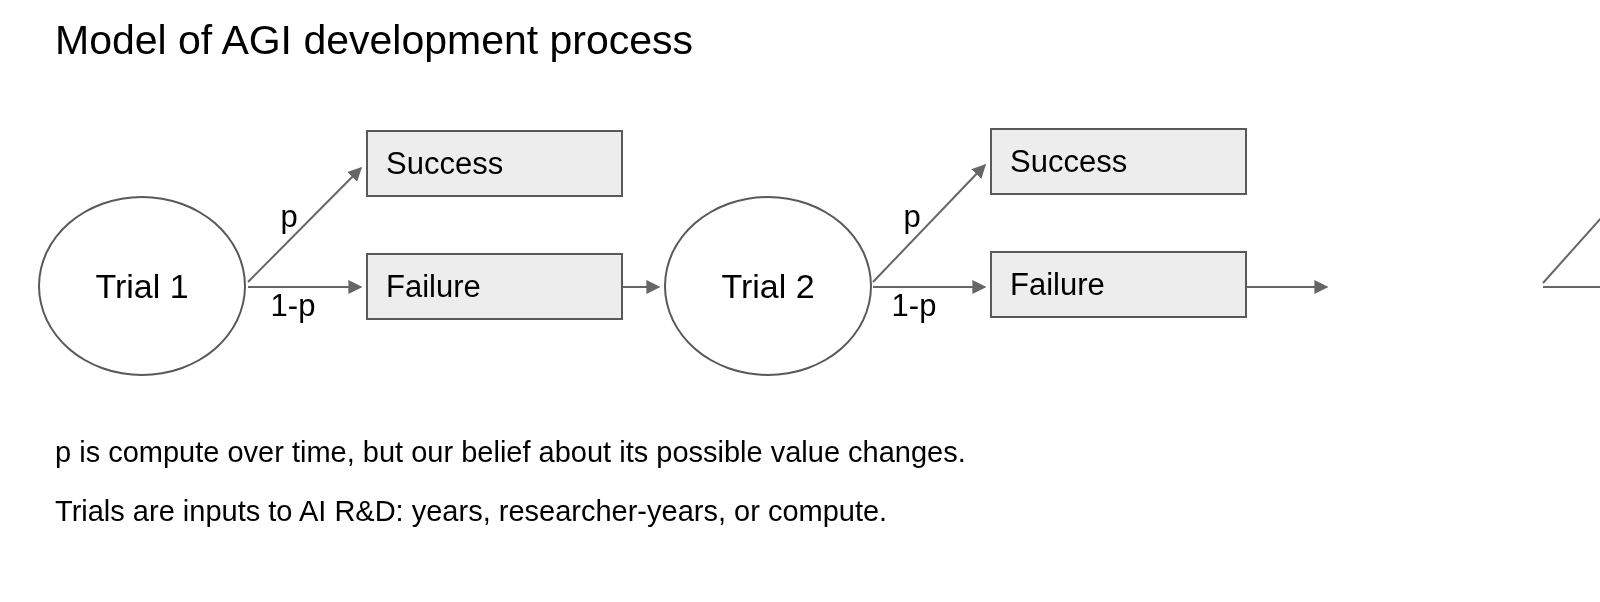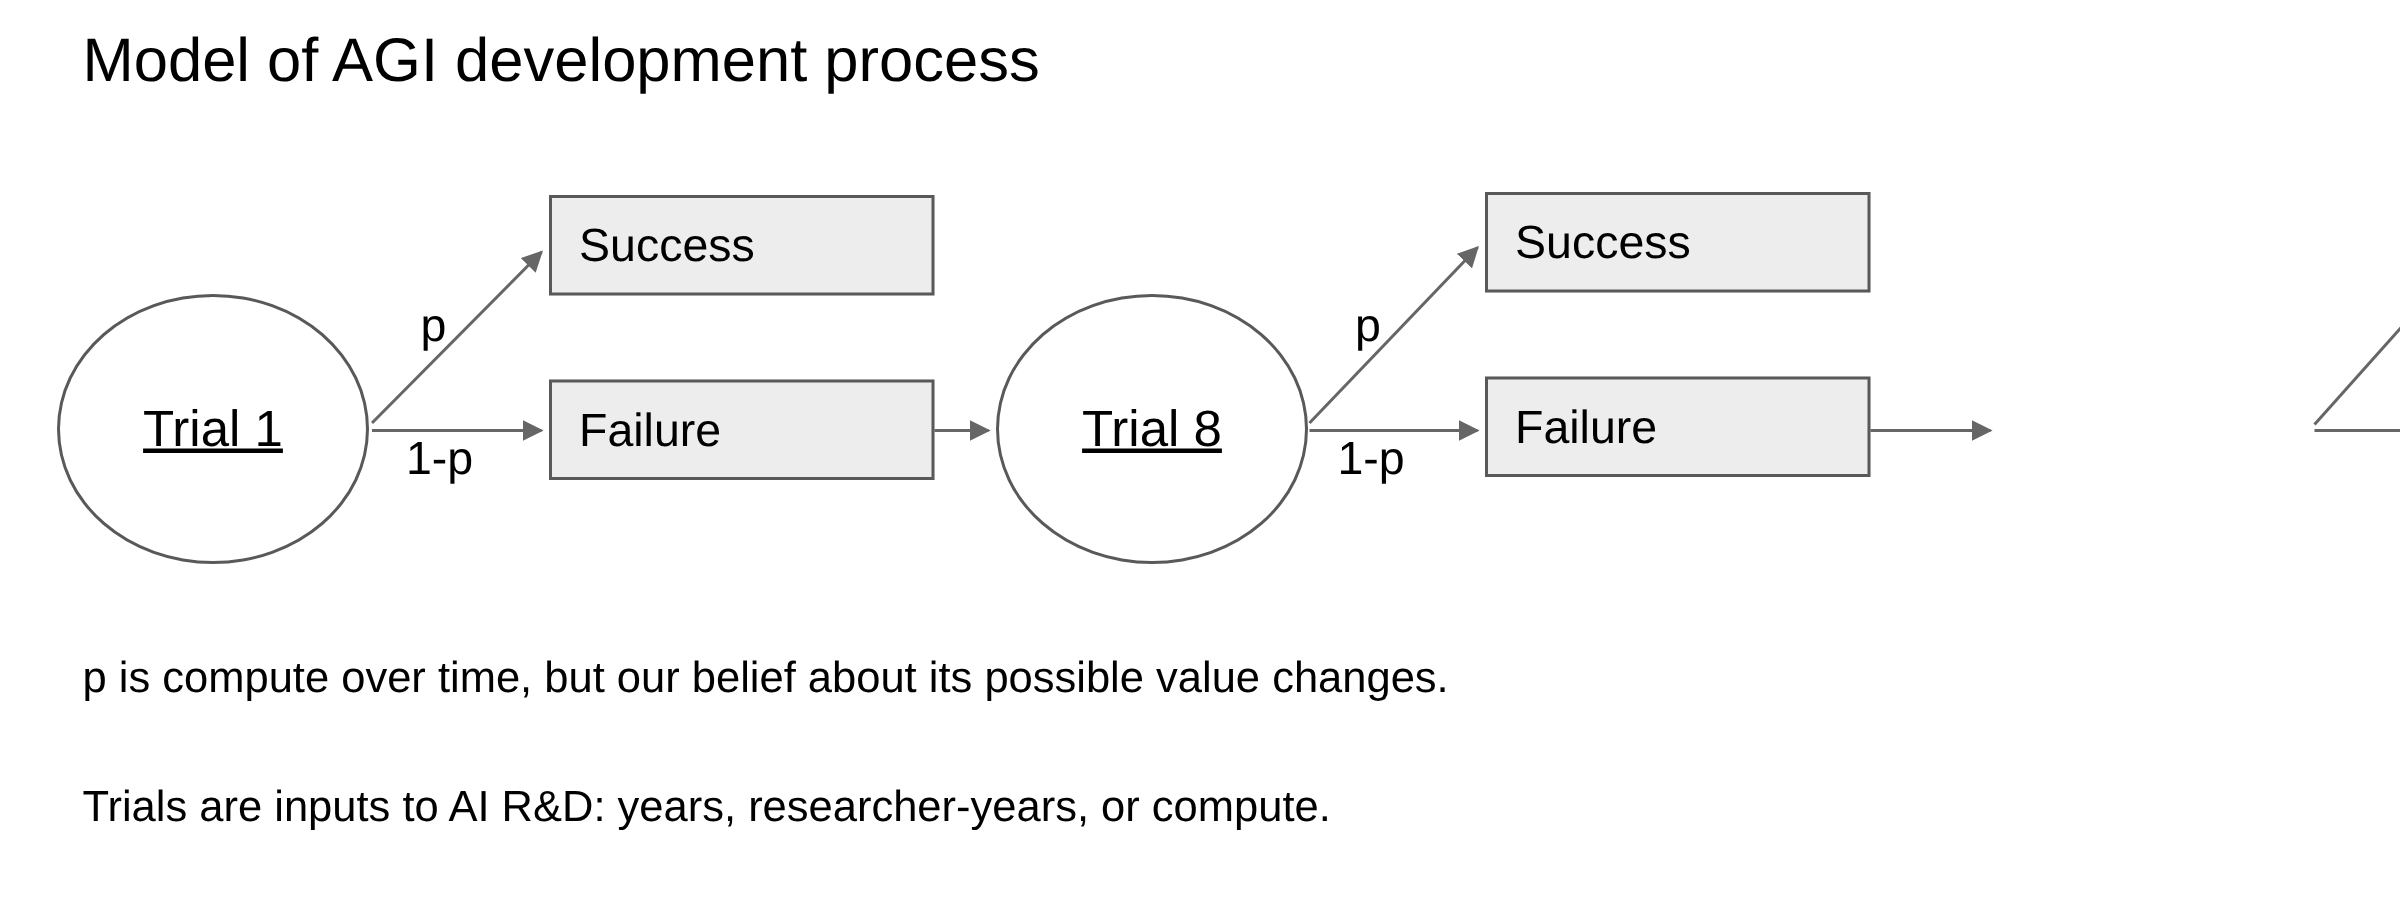--- a/index.html
+++ b/index.html
@@ -26,21 +26,20 @@
   }
   .arrow-layer{position:absolute;left:0;top:0;width:1600px;height:602px;pointer-events:none;}
   .arrow-layer line{stroke:var(--arrow);stroke-width:2;}
   #arrowhead path{fill:var(--arrow);}
   .trial-circle{
     position:absolute;width:208px;height:180px;
     border:2px solid var(--circle-border);border-radius:50%;
     background:var(--bg);
     display:flex;align-items:center;justify-content:center;
     font-size:34px;
-    text-decoration:underline;
   }
   .trial-1{left:38px;top:196px;}
   .trial-2{left:664px;top:196px;}
   .trial-3{left:1332px;top:196px;}
   .outcome-box{
     position:absolute;width:257px;height:67px;
     border:2px solid var(--box-border);
     background:var(--box-fill);
     display:flex;align-items:center;
     padding-left:18px;
@@ -56,21 +55,21 @@
   }
   .p-1{left:289px;top:217px;}
   .q-1{left:293px;top:306px;}
   .p-2{left:912px;top:217px;}
   .q-2{left:914px;top:306px;}
   .note{
     position:absolute;left:55px;
     font-size:29px;white-space:nowrap;
   }
   .note-1{top:436px;}
-  .note-2{top:522px;}
+  .note-2{top:495px;}
 </style>
 </head>
 <body>
 
 <div class="canvas">
 
   <div class="title">Model of AGI development process</div>
 
   <svg class="arrow-layer" viewBox="0 0 1600 602" aria-hidden="true">
     <defs>
@@ -85,21 +84,21 @@
     <line x1="873" y1="287" x2="985" y2="287" marker-end="url(#arrowhead)"></line>
     <line x1="1220" y1="287" x2="1327" y2="287" marker-end="url(#arrowhead)"></line>
     <line x1="1543" y1="283" x2="1602" y2="217"></line>
     <line x1="1543" y1="287" x2="1602" y2="287"></line>
   </svg>
 
   <div class="trial-circle trial-1">
     <span>Trial 1</span>
   </div>
   <div class="trial-circle trial-2">
-    <span>Trial 8</span>
+    <span>Trial 2</span>
   </div>
 
   <div class="outcome-box success-1">
     <span>Success</span>
   </div>
   <div class="outcome-box failure-1">
     <span>Failure</span>
   </div>
   <div class="outcome-box success-2">
     <span>Success</span>

